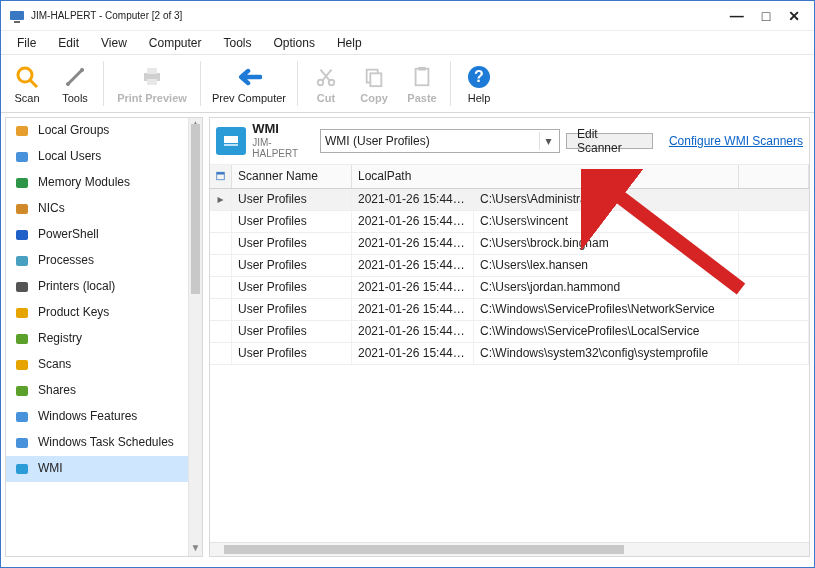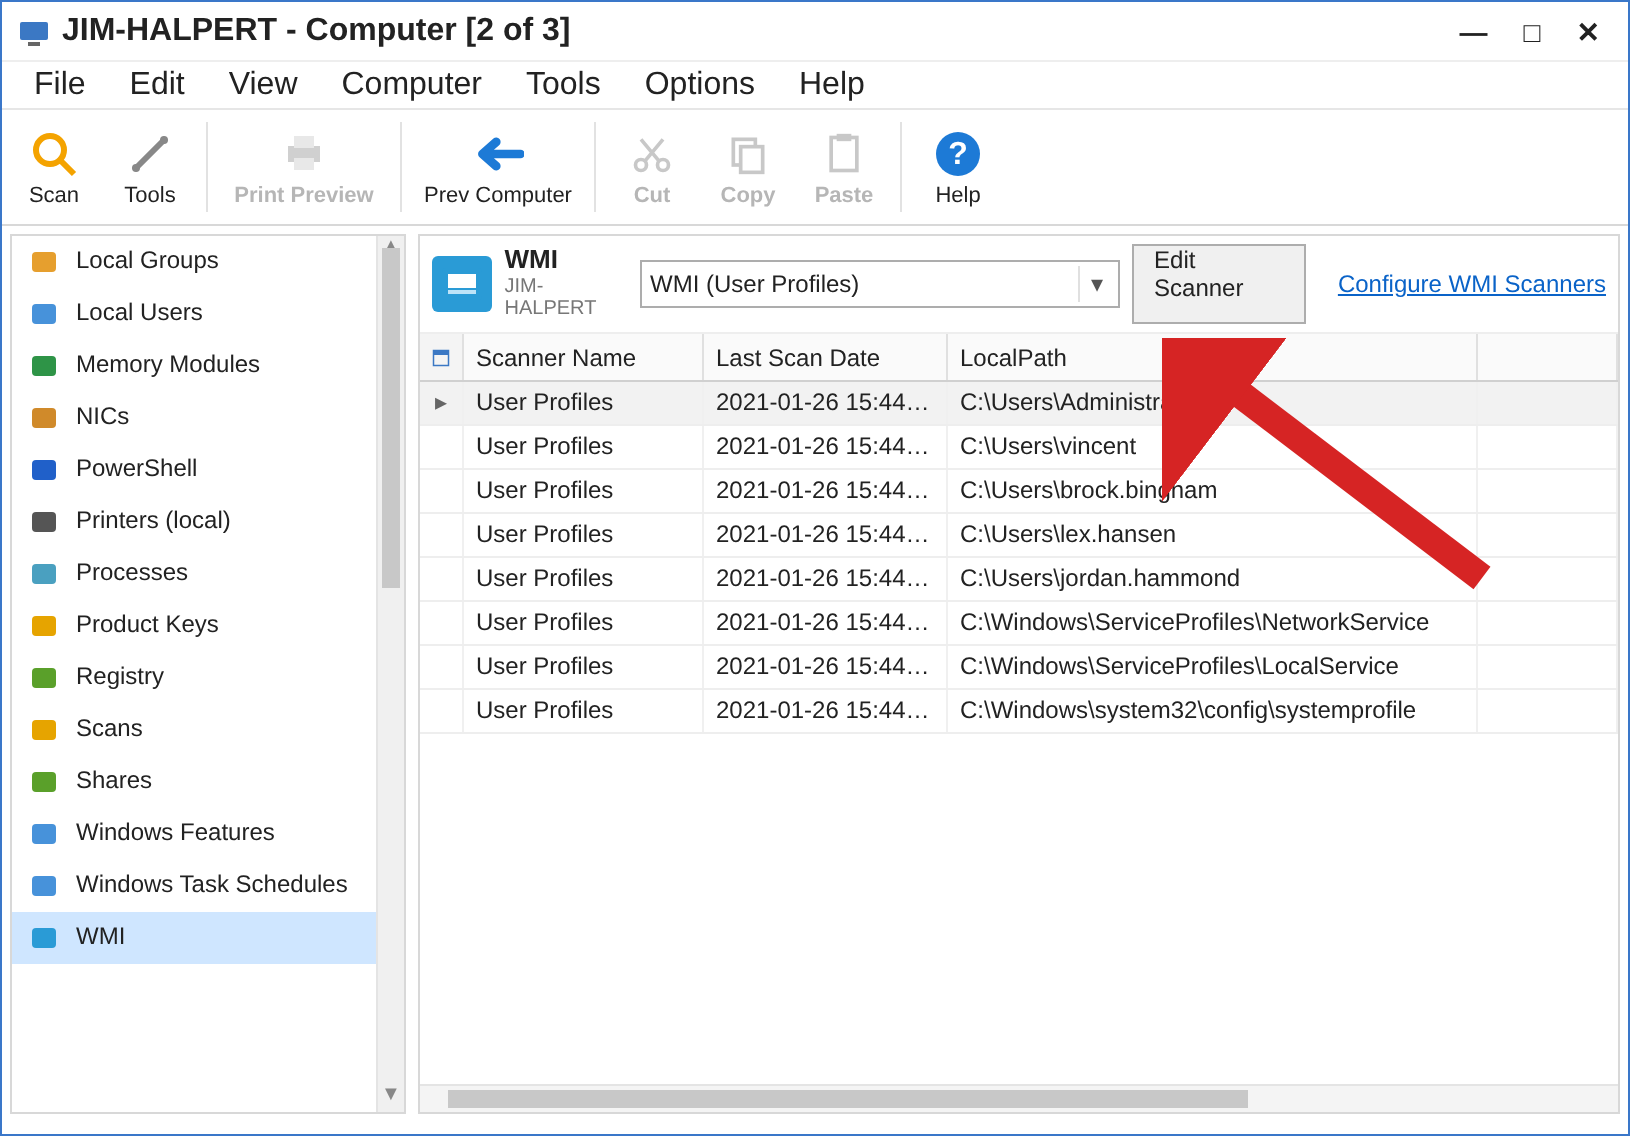--- a/index.html
+++ b/index.html
@@ -1,24 +1,24 @@
 <!DOCTYPE html>
 <html><head>
 <meta charset="utf-8">
 <style>
   * { box-sizing: border-box; }
   html, body { margin:0; padding:0; font-family: "Segoe UI", Tahoma, sans-serif; font-size:12px; color:#222; background:#fff; }
   .window { width:815px; height:568px; border:1px solid #3a77c9; position:relative; background:#fff; }
   .titlebar { height:30px; display:flex; align-items:center; padding:0 8px; border-bottom:1px solid #eee; }
   .titlebar .icon { width:16px; height:16px; margin-right:6px; display:inline-flex; align-items:center; }
-  .titlebar .title { font-size:16px;font-weight:bold; }
+  .titlebar .title { font-size:10px; }
   .winctrls { margin-left:auto; display:flex; gap:18px; align-items:center; padding-right:6px; }
   .winctrls span { font-size:14px; font-weight:bold; cursor:default; }
   .menubar { height:24px; display:flex; align-items:center; padding:0 6px; gap:2px; border-bottom:1px solid #e6e6e6; }
-  .menubar .menu { padding:3px 10px; font-size:16px;text-align:center; }
+  .menubar .menu { padding:3px 10px; font-size:12px;text-align:center; }
   .toolbar { height:58px; display:flex; align-items:stretch; padding:2px 2px; border-bottom:1px solid #d8d8d8; gap:0; }
   .tbtn { display:flex; flex-direction:column; align-items:center; justify-content:center; width:48px; padding:2px 4px; font-size:11px; gap:2px; }
   .tbtn.wide { width:88px; }
   .tbtn .ic { width:26px; height:26px; display:flex; align-items:center; justify-content:center; }
   .tbtn.disabled { color:#b6b6b6;font-weight:bold; }
   .tsep { width:1px; background:#e2e2e2; margin:4px 4px; }
   .body { display:flex; height:calc(100% - 30px - 24px - 58px - 4px); padding:4px 4px 6px 4px; gap:6px; }
   .sidebar { width:198px; border:1px solid #d8d8d8; background:#fff; display:flex; flex-direction:column; }
   .sidebar-list { flex:1; overflow:auto; }
   .sidebar-item { display:flex; align-items:flex-start; gap:8px; padding:5px 8px; font-size:12px; }
@@ -30,21 +30,21 @@
   .sidebar-scroll .arrow-up { top:0; } .sidebar-scroll .arrow-down { bottom:0; }
   .sidebar-wrap { display:flex; flex:1; }
   .content { flex:1; border:1px solid #d8d8d8; background:#fff; display:flex; flex-direction:column; overflow:hidden; }
   .content-head { display:flex; align-items:center; padding:4px 6px; gap:6px; border-bottom:1px solid #eee; }
   .wmi-icon { width:32px; height:28px; background:#2a9bd6; border-radius:3px; display:flex; align-items:center; justify-content:center; color:#fff; }
   .wmi-title { display:flex; flex-direction:column; line-height:1.15; }
   .wmi-title .big { font-size:13px; font-weight:600; }
   .wmi-title .sub { font-size:10px; color:#777; }
   .combo { flex:0 0 240px; height:24px; border:1px solid #adadad; display:flex; align-items:center; padding:0 4px; background:#fff; position:relative; }
   .combo .dd { position:absolute; right:2px; top:2px; bottom:2px; width:18px; display:flex; align-items:center; justify-content:center; color:#555; border-left:1px solid #e0e0e0; }
-  .btn { height:40px; border:1px solid #adadad; background:#f0f0f0; padding:0 10px; display:flex; align-items:flex-start; font-size:12px; }
+  .btn { height:16px; border:1px solid #adadad; background:#f0f0f0; padding:0 10px; display:flex; align-items:center; font-size:12px; }
   .link { color:#0a63c8; text-decoration:underline; white-space:nowrap; margin-left:10px; }
   .grid { flex:1; overflow:hidden; }
   .grid-head { display:flex; height:24px; border-bottom:1px solid #d0d0d0; background:#fafafa; font-size:12px; }
   .gh { border-right:1px solid #e0e0e0; padding:4px 6px; display:flex; align-items:center; }
   .gh0 { width:22px; justify-content:center; background:#f4f4f4; }
   .gh1 { width:120px; } .gh2 { width:122px; } .gh3 { flex:1; } .gh4 { width:70px; }
   .grid-row { display:flex; height:22px; border-bottom:1px solid #eee; font-size:12px; }
   .gc { padding:3px 6px; border-right:1px solid #f0f0f0; white-space:nowrap; overflow:hidden; text-overflow:ellipsis; }
   .gc0 { width:22px; text-align:center; color:#666; } .gc1 { width:120px; } .gc2 { width:122px; } .gc3 { flex:1; } .gc4 { width:70px; }
   .grid-row.sel { background:#f2f2f2; }
@@ -205,32 +205,32 @@
               <span class="sicon">
                 <svg width="14" height="14" viewBox="0 0 14 14">
                   <rect x="1" y="2" width="12" height="10" rx="2" fill="#2060c9"></rect>
                 </svg>
               </span>
               <span>PowerShell</span>
             </div>
             <div class="sidebar-item">
               <span class="sicon">
                 <svg width="14" height="14" viewBox="0 0 14 14">
+                  <rect x="1" y="2" width="12" height="10" rx="2" fill="#4aa0c0"></rect>
+                </svg>
+              </span>
+              <span>Processes</span>
+            </div>
+            <div class="sidebar-item">
+              <span class="sicon">
+                <svg width="14" height="14" viewBox="0 0 14 14">
                   <rect x="1" y="2" width="12" height="10" rx="2" fill="#555555"></rect>
                 </svg>
               </span>
               <span>Printers (local)</span>
-            </div>
-            <div class="sidebar-item">
-              <span class="sicon">
-                <svg width="14" height="14" viewBox="0 0 14 14">
-                  <rect x="1" y="2" width="12" height="10" rx="2" fill="#4aa0c0"></rect>
-                </svg>
-              </span>
-              <span>Processes</span>
             </div>
             <div class="sidebar-item">
               <span class="sicon">
                 <svg width="14" height="14" viewBox="0 0 14 14">
                   <rect x="1" y="2" width="12" height="10" rx="2" fill="#e6a400"></rect>
                 </svg>
               </span>
               <span>Product Keys</span>
             </div>
             <div class="sidebar-item">
@@ -315,21 +315,20 @@
 
       <div class="grid">
         <div class="grid-head">
           <div class="gh gh0">
             <svg width="12" height="12" viewBox="0 0 12 12">
                 <rect x="1" y="1" width="10" height="10" fill="none" stroke="#3b78c4" stroke-width="1"></rect>
                 <rect x="1" y="1" width="10" height="3" fill="#3b78c4"></rect>
               </svg>
           </div>
           <div class="gh gh1">Scanner Name</div>
-          <div class="gh gh2">Last Scan Date</div>
           <div class="gh gh3">LocalPath</div>
           <div class="gh gh4"></div>
         </div>
         <div id="grid-body">
             <div class="grid-row sel">
               <div class="gc gc0">▸</div>
               <div class="gc gc1">User Profiles</div>
               <div class="gc gc2">2021-01-26 15:44:38</div>
               <div class="gc gc3">C:\Users\Administrator</div>
               <div class="gc gc4"></div>

